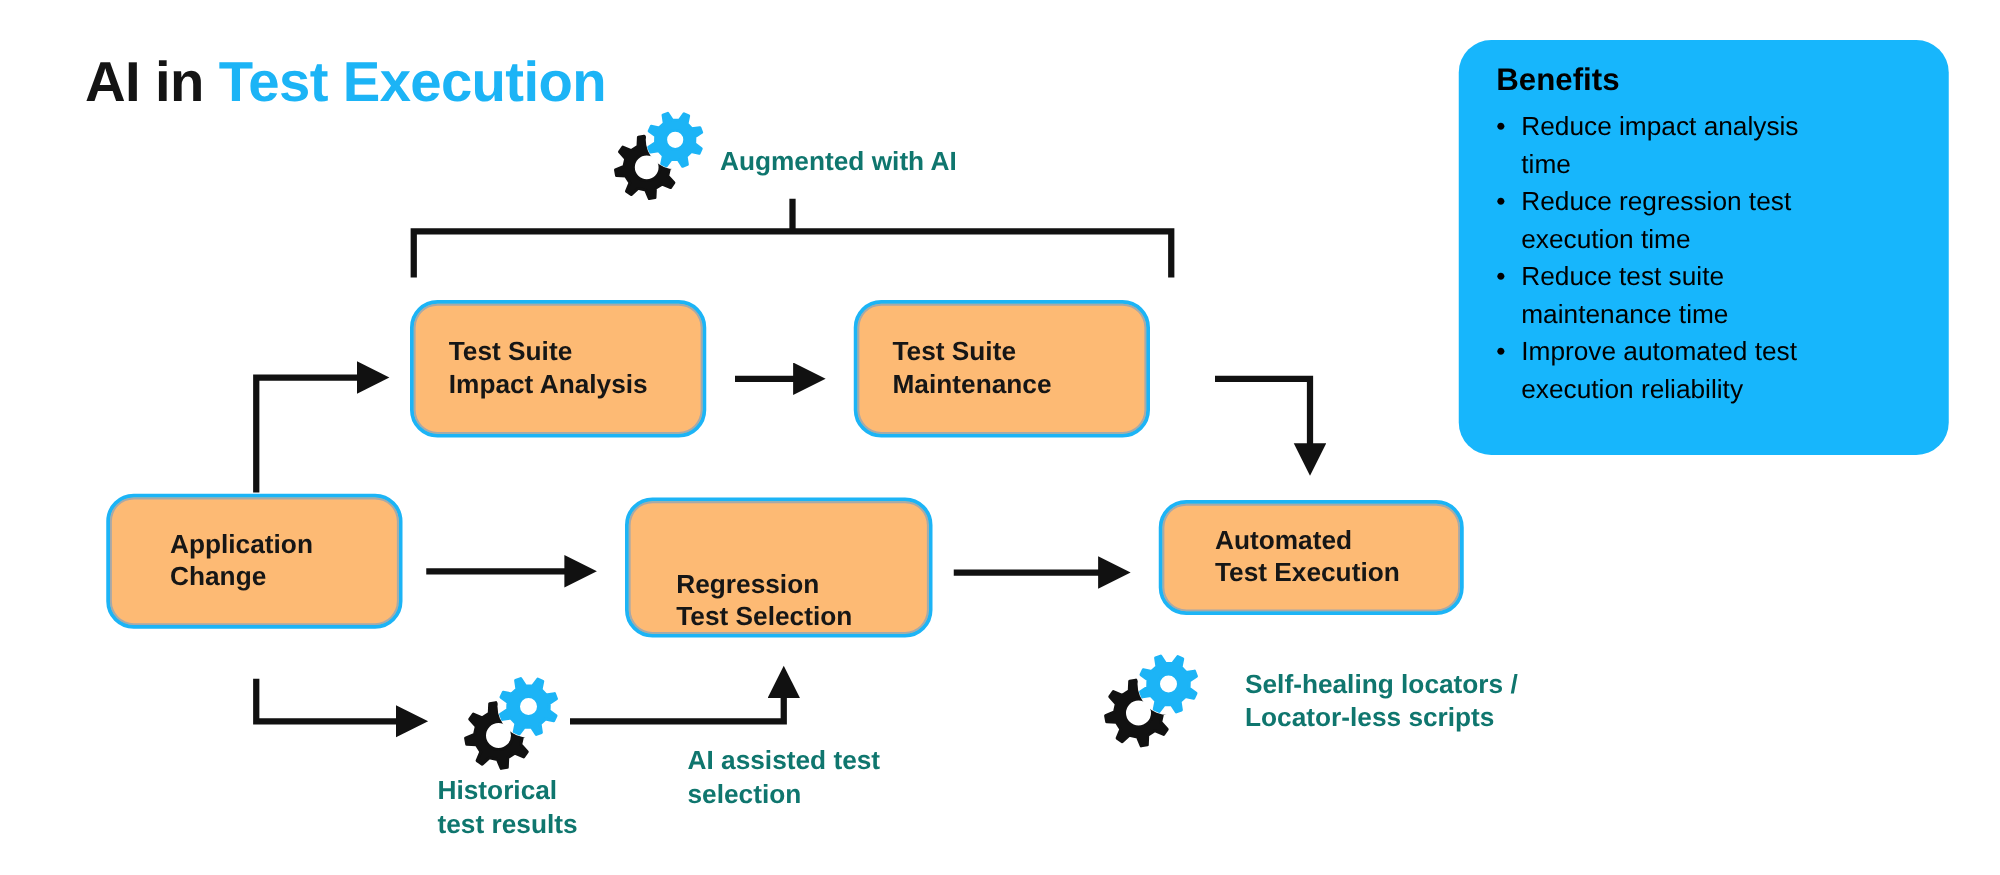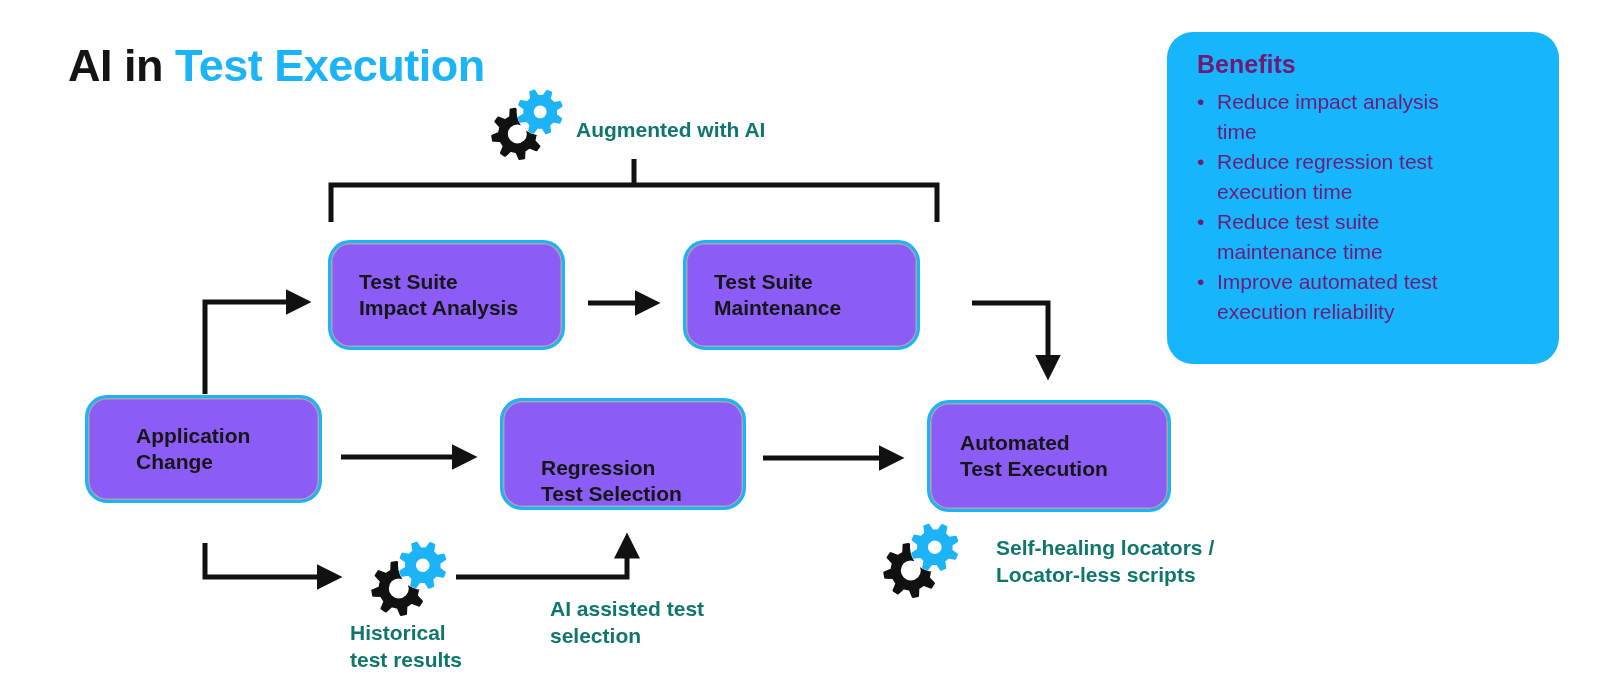--- a/index.html
+++ b/index.html
@@ -8,37 +8,37 @@
     font-family:"Liberation Sans","DejaVu Sans",sans-serif;color:#141414;
   }
   
   .title{position:absolute;left:68px;top:40px;font-size:45px;font-weight:700;letter-spacing:-.5px;white-space:nowrap;}
   .title .hl{color:#1cb4f6;}
   
   svg.connectors{position:absolute;left:0;top:0;width:1600px;height:700px;}
   svg.connectors path{fill:none;stroke:#111;stroke-width:5;}
   
   .node{
-    position:absolute;box-sizing:border-box;background:#8b5cf6;
+    position:absolute;box-sizing:border-box;background:#fdba74;
     border:3.5px solid #1cb4f6;border-radius:22px;
     box-shadow:inset 0 0 0 1.5px #a8a8a8;
     display:flex;align-items:center;
   }
   .node .label{
     font-size:21px;font-weight:600;line-height:26px;white-space:pre-line;color:#161616;
   }
   
   .gearwrap{position:absolute;}
   .gearwrap svg{display:block;width:100%;height:100%;}
   
   .ann{position:absolute;font-size:21px;font-weight:700;line-height:27px;white-space:pre-line;color:#0f766e;}
   
   .benefits{
     position:absolute;left:1167px;top:32px;width:392px;height:332px;box-sizing:border-box;
-    background:#17b6fc;border-radius:26px;color:#701a75;padding:18px 26px 0 30px;
+    background:#17b6fc;border-radius:26px;color:#000000;padding:18px 26px 0 30px;
   }
   .benefits h2{margin:0 0 8px 0;font-size:25px;font-weight:700;}
   .benefits ul{list-style:none;margin:0;padding:0;}
   .benefits li{display:flex;align-items:flex-start;font-size:21px;line-height:30px;}
   .benefits li .bullet{flex:0 0 auto;width:20px;}
   .benefits li .btxt{white-space:pre-line;}
 </style>
 </head>
 <body>
 
@@ -77,21 +77,21 @@
   <div class="node" style="left:683px;top:240px;width:237px;height:110px;padding-left:28px;">
     <div class="label">Test Suite
 Maintenance</div>
   </div>
 
   <div class="node" style="left:500px;top:398px;width:246px;height:112px;padding-left:38px;align-items:flex-end;">
     <div class="label">Regression
 Test Selection</div>
   </div>
 
-  <div class="node" style="left:927px;top:400px;width:244px;height:112px;padding-left:30px;">
+  <div class="node" style="left:927px;top:400px;width:244px;height:92px;padding-left:42px;">
     <div class="label">Automated
 Test Execution</div>
   </div>
 
   <div class="gearwrap" style="left:490px;top:86px;width:76px;height:76px;">
     <svg class="gearpair" viewBox="0 0 100 100">
       <path class="gear-black" d="M58.20,72.12 L64.71,79.27 L61.15,84.36 L52.20,80.71 L45.24,85.15 L44.79,94.81 L38.68,95.89 L34.93,86.98 L26.88,85.20 L19.73,91.71 L14.64,88.15 L18.29,79.20 L13.85,72.24 L4.19,71.79 L3.11,65.68 L12.02,61.93 L13.80,53.88 L7.29,46.73 L10.85,41.64 L19.80,45.29 L26.76,40.85 L27.21,31.19 L33.32,30.11 L37.07,39.02 L45.12,40.80 L52.27,34.29 L57.36,37.85 L53.71,46.80 L58.15,53.76 L67.81,54.21 L68.89,60.32 L59.98,64.07 Z M50,63 A14,14 0 1 0 22,63 A14,14 0 1 0 50,63 Z" fill-rule="evenodd" stroke-linejoin="round" stroke-width="3" fill="#111111" stroke="#111111"></path>
       <circle class="gear-sep" cx="66" cy="34" r="31" fill="#ffffff"></circle>
       <path class="gear-cyan" d="M86.58,38.17 L93.48,43.28 L91.25,48.26 L82.85,46.54 L77.60,51.50 L78.87,59.99 L73.77,61.94 L69.05,54.78 L61.83,54.58 L56.72,61.48 L51.74,59.25 L53.46,50.85 L48.50,45.60 L40.01,46.87 L38.06,41.77 L45.22,37.05 L45.42,29.83 L38.52,24.72 L40.75,19.74 L49.15,21.46 L54.40,16.50 L53.13,8.01 L58.23,6.06 L62.95,13.22 L70.17,13.42 L75.28,6.52 L80.26,8.75 L78.54,17.15 L83.50,22.40 L91.99,21.13 L93.94,26.23 L86.78,30.95 Z M76,34 A10,10 0 1 0 56,34 A10,10 0 1 0 76,34 Z" fill-rule="evenodd" stroke-linejoin="round" stroke-width="3" fill="#1cb4f6" stroke="#1cb4f6"></path>
     </svg>

